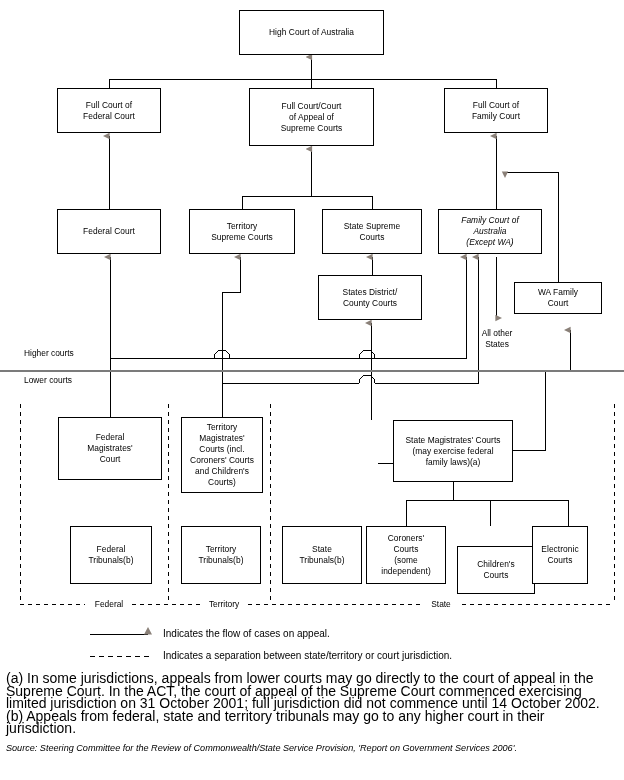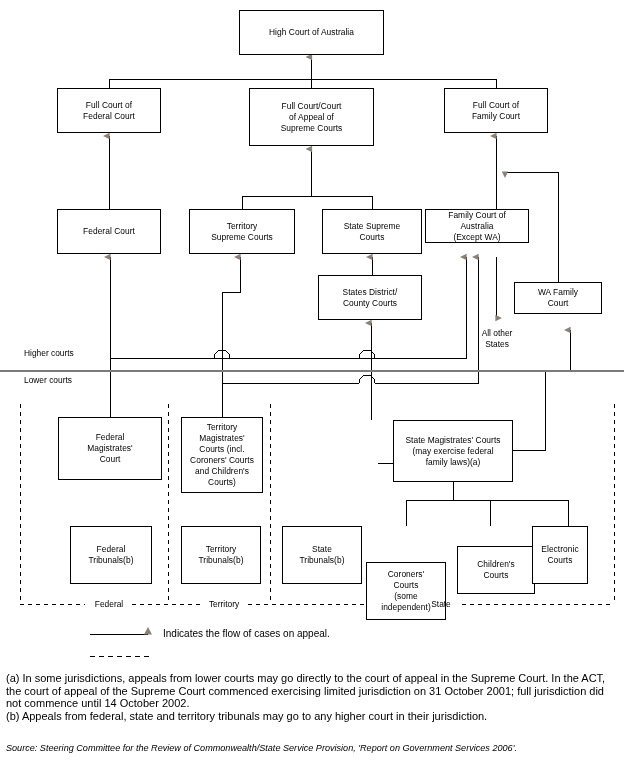--- a/index.html
+++ b/index.html
@@ -50,21 +50,21 @@
     z-index:5;
   }
 
   
   #legend{position:absolute;left:0;top:614px;width:624px;height:50px;z-index:6;}
   .legend-text{position:absolute;left:163px;font-size:10px;}
 
   
   #footnotes{
     position:absolute;left:6px;top:672px;width:612px;
-    font-size:11px;line-height:12.6px;text-align:left;z-index:6;
+    font-size:14px;line-height:12.6px;text-align:left;z-index:6;
   }
   #source-note{
     position:absolute;left:6px;top:742px;width:612px;
     font-size:9.1px;line-height:12.6px;font-style:italic;z-index:6;
   }
   #source-note .src-lead{font-style:italic;}
 </style>
 </head>
 <body>
 
@@ -170,21 +170,21 @@
 of Appeal of
 Supreme Courts</div>
   <div class="node" style="left:444px;top:88px;width:104px;height:45px;">Full Court of
 Family Court</div>
 
   <div class="node" style="left:57px;top:209px;width:104px;height:45px;">Federal Court</div>
   <div class="node" style="left:189px;top:209px;width:106px;height:45px;">Territory
 Supreme Courts</div>
   <div class="node" style="left:322px;top:209px;width:100px;height:45px;">State Supreme
 Courts</div>
-  <div class="node" style="left:425px;top:209px;width:104px;height:34px;">Family Court of
+  <div class="node" style="left:438px;top:209px;width:104px;height:45px;font-style:italic;">Family Court of
 Australia
 (Except WA)</div>
 
   <div class="node" style="left:318px;top:275px;width:104px;height:45px;">States District/
 County Courts</div>
   <div class="node" style="left:514px;top:282px;width:88px;height:32px;">WA Family
 Court</div>
 
   <div class="node" style="left:58px;top:417px;width:104px;height:63px;">Federal
 Magistrates'
@@ -198,40 +198,41 @@
   <div class="node" style="left:393px;top:420px;width:120px;height:62px;">State Magistrates' Courts
 (may exercise federal
 family laws)(a)</div>
 
   <div class="node" style="left:70px;top:526px;width:82px;height:58px;">Federal
 Tribunals(b)</div>
   <div class="node" style="left:181px;top:526px;width:80px;height:58px;">Territory
 Tribunals(b)</div>
   <div class="node" style="left:282px;top:526px;width:80px;height:58px;">State
 Tribunals(b)</div>
-  <div class="node" style="left:366px;top:526px;width:80px;height:58px;margin-top:36px;">Coroners'
+  <div class="node" style="left:366px;top:526px;width:80px;height:58px;">Coroners'
 Courts
 (some
 independent)</div>
   <div class="node" style="left:450px;top:546px;width:78px;height:48px;margin-left:7px;">Children's
 Courts</div>
   <div class="node" style="left:532px;top:526px;width:56px;height:58px;">Electronic
 Courts</div>
 
   <div class="leftlabel" style="left:24px;top:348px;">Higher courts</div>
   <div class="leftlabel" style="left:24px;top:375px;">Lower courts</div>
   <div class="plainlabel" style="left:466px;top:328px;width:62px;">All other
 States</div>
 
   <div class="plainlabel" style="left:85px;top:599px;width:48px;">Federal</div>
   <div class="plainlabel" style="left:200px;top:599px;width:48px;">Territory</div>
   <div class="plainlabel" style="left:420px;top:599px;width:42px;">State</div>
 
   <div id="legend">
     <div class="legend-text" style="top:14px;">Indicates the flow of cases on appeal.</div>
+    <div class="legend-text" style="top:36px;">Indicates a separation between state/territory or court jurisdiction.</div>
   </div>
 
   <div id="footnotes">
     <div>(a) In some jurisdictions, appeals from lower courts may go directly to the court of appeal in the Supreme Court. In the ACT, the court of appeal of the Supreme Court commenced exercising limited jurisdiction on 31 October 2001; full jurisdiction did not commence until 14 October 2002.</div>
     <div>(b) Appeals from federal, state and territory tribunals may go to any higher court in their jurisdiction.</div>
   </div>
 
   <div id="source-note">
     <span class="src-lead">Source:</span><span> Steering Committee for the Review of Commonwealth/State Service Provision, 'Report on Government Services 2006'.</span>
   </div>

